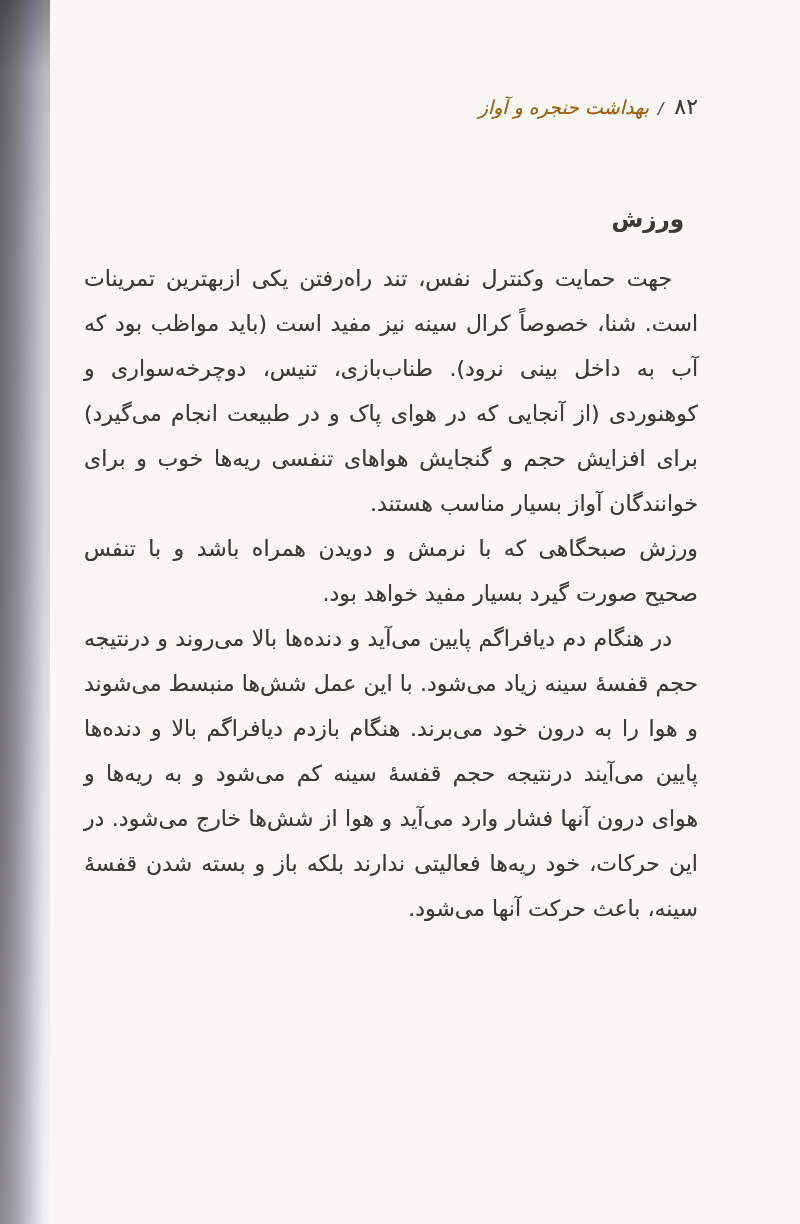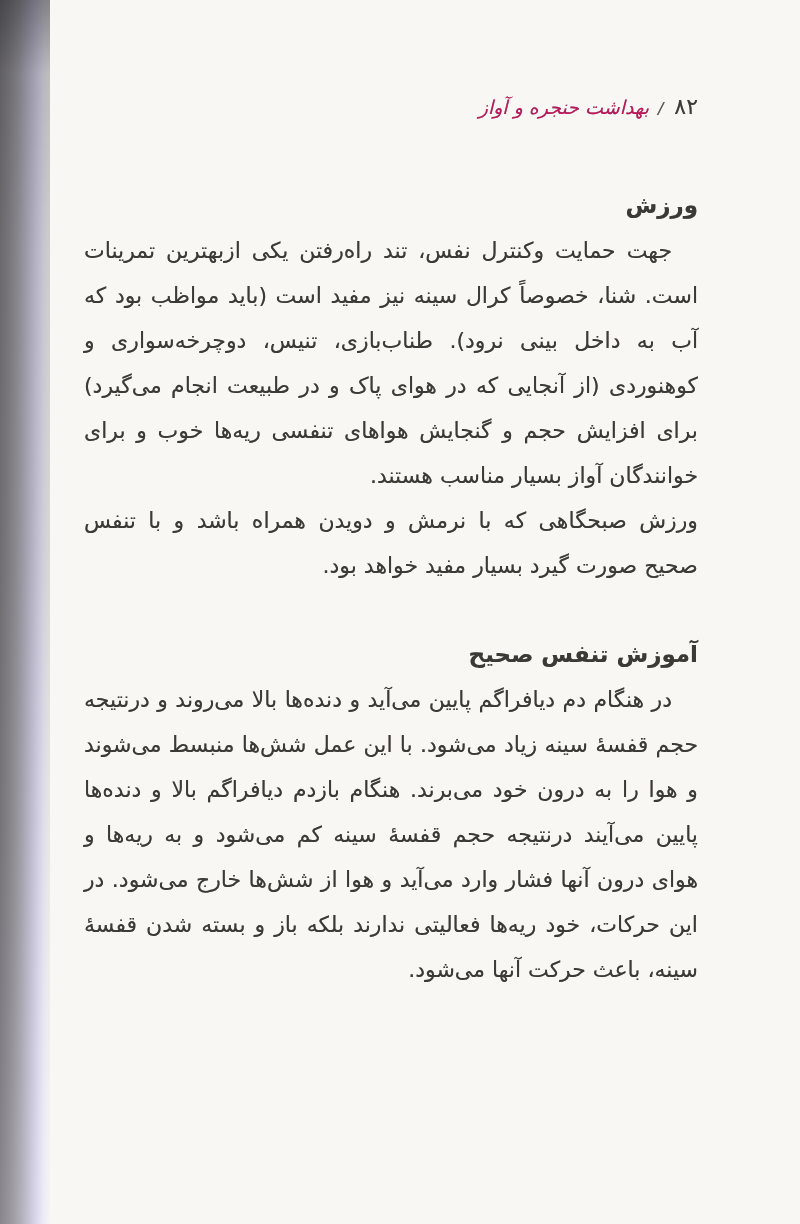--- a/index.html
+++ b/index.html
@@ -60,40 +60,40 @@
   }
   .hdr-sep {
     font-size: 16px;
     margin: 0 11px 0 9px;
     font-style: italic;
     color: #5a574f;
   }
   .booktitle {
     font-size: 19px;
     font-style: italic;
-    color: #be185d;
+    color: #a16207;
   }
   
   .content {
     position: absolute;
     top: 183px;
     right: 102px;
     width: 614px;
     direction: rtl;
     text-align: justify;
     color: #3c3a34;
     font-size: 22px;
     line-height: 45px;
     text-shadow: 0 0 0.6px rgba(60,58,52,0.55);
   }
   .heading {
     font-weight: bold;
     font-size: 23px;
     line-height: 45px;
-    margin: 0;
+    margin: 14px;
     text-align: right;
   }
   .heading.gap-above {
     margin-top: 44px;
   }
   p.para {
     margin: 0;
   }
   p.para.indent {
     text-indent: 26px;
@@ -111,20 +111,19 @@
   </div>
 
   <div class="content">
 
     <div class="heading">ورزش</div>
 
     <p class="para indent">جهت حمایت وکنترل نفس، تند راه‌رفتن یکی ازبهترین تمرینات است. شنا، خصوصاً کرال سینه نیز مفید است (باید مواظب بود که آب به داخل بینی نرود). طناب‌بازی، تنیس، دوچرخه‌سواری و کوهنوردی (از آنجایی که در هوای پاک و در طبیعت انجام می‌گیرد) برای افزایش حجم و گنجایش هواهای تنفسی ریه‌ها خوب و برای خوانندگان آواز بسیار مناسب هستند.</p>
 
     <p class="para">ورزش صبحگاهی که با نرمش و دویدن همراه باشد و با تنفس صحیح صورت گیرد بسیار مفید خواهد بود.</p>
 
-    <div class="heading gap-above">آموزش تنفس صحیح</div>
 
 
     <p class="para indent">در هنگام دم دیافراگم پایین می‌آید و دنده‌ها بالا می‌روند و درنتیجه حجم قفسهٔ سینه زیاد می‌شود. با این عمل شش‌ها منبسط می‌شوند و هوا را به درون خود می‌برند. هنگام بازدم دیافراگم بالا و دنده‌ها پایین می‌آیند درنتیجه حجم قفسهٔ سینه کم می‌شود و به ریه‌ها و هوای درون آنها فشار وارد می‌آید و هوا از شش‌ها خارج می‌شود. در این حرکات، خود ریه‌ها فعالیتی ندارند بلکه باز و بسته شدن قفسهٔ سینه، باعث حرکت آنها می‌شود.</p>
 
   </div>
 
 </div>
 
 </body></html>

